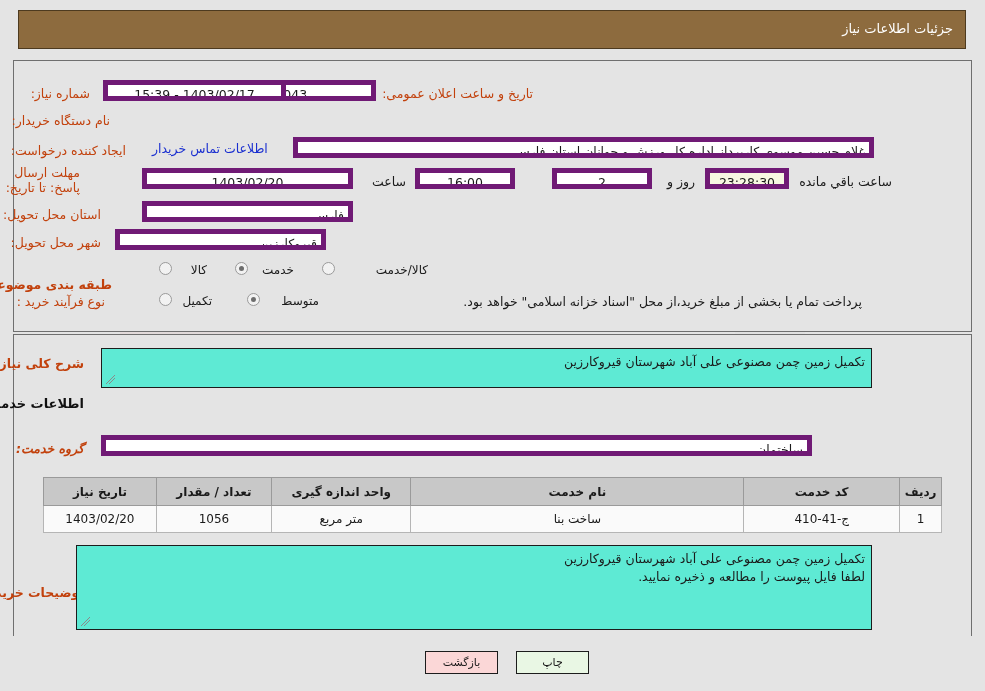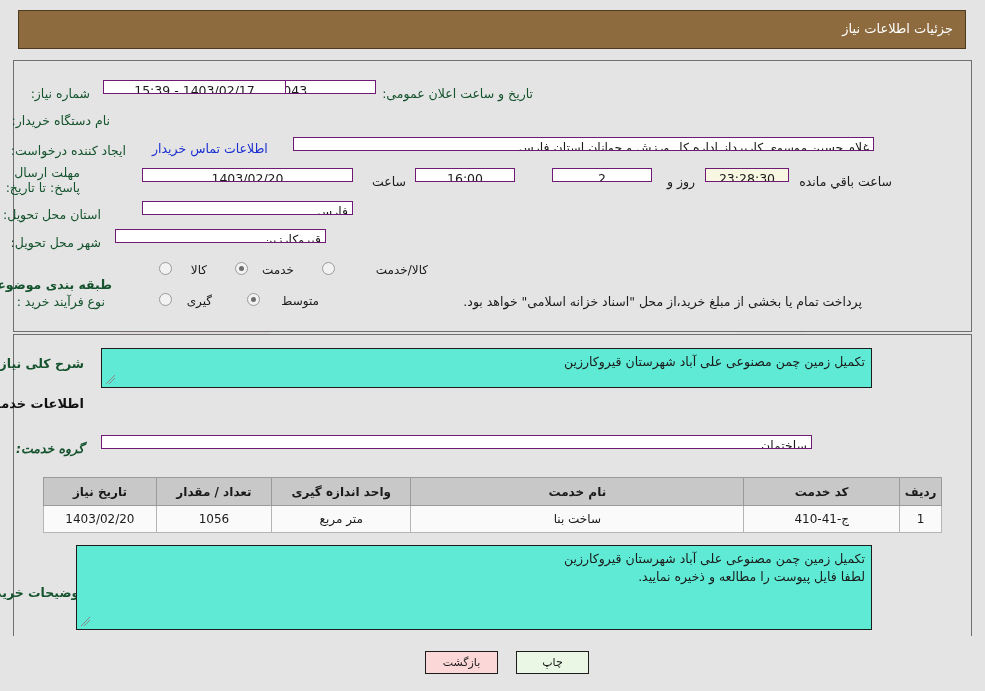--- a/index.html
+++ b/index.html
@@ -69,34 +69,34 @@
     background: #e4e4e4;
     z-index: 3;
   }
   .vline-r { position:absolute; right:0; top:0; bottom:0; width:1px; background:#6f6f6f; }
   .vline-l { position:absolute; left:0;  top:0; bottom:0; width:1px; background:#6f6f6f; }
 
   
   .lbl {
     position: absolute;
     font-size: 12.5px;
-    color: #14532d;
+    color: #c2410c;
     text-align: right;
     white-space: nowrap;
     line-height: 15px;
   }
   .lbl.two { white-space: normal; line-height: 15px; }
   .fld {
     position: absolute;
     background: #ffffff;
-    border: 1px solid #701a75;
-    box-sizing: border-box;
-    font-size: 12.5px;
-    color: #1a1a1a;
-    height: 14px;
+    border: 5px solid #701a75;
+    box-sizing: border-box;
+    font-size: 12.5px;
+    color: #1a1a1a;
+    height: 21px;
     line-height: 19px;
     padding: 0 4px;
     overflow: hidden;
     white-space: nowrap;
     text-overflow: clip;
   }
   .fld.ctr  { text-align: center; }
   .fld.rgt  { text-align: right; }
   .fld.cream { background: #f7f7e2; }
   .plain {
@@ -280,21 +280,21 @@
 
   <div class="radio on" style="right:737px; top:262px; z-index:6;"></div>
   <div class="rlabel" style="right:691px; top:263px; z-index:6;">خدمت</div>
 
   <div class="radio" style="right:650px; top:262px; z-index:6;"></div>
   <div class="rlabel" style="right:557px; top:263px; z-index:6;">کالا/خدمت</div>
 
   <div class="lbl" style="right:880px; top:294px; z-index:6;">نوع فرآیند خرید :</div>
 
   <div class="radio" style="right:813px; top:293px; z-index:6;"></div>
-  <div class="rlabel" style="right:773px; top:294px; z-index:6;">گیری</div>
+  <div class="rlabel" style="right:773px; top:294px; z-index:6;">تکمیل</div>
 
   <div class="radio on" style="right:725px; top:293px; z-index:6;"></div>
   <div class="rlabel" style="right:666px; top:294px; z-index:6;">متوسط</div>
 
   <div class="plain" style="right:123px; top:294px; z-index:6;">پرداخت تمام یا بخشی از مبلغ خرید،از محل "اسناد خزانه اسلامی" خواهد بود.</div>
 
   <div class="panel2">
     <div class="vline-r"></div>
     <div class="vline-l"></div>
   </div>

